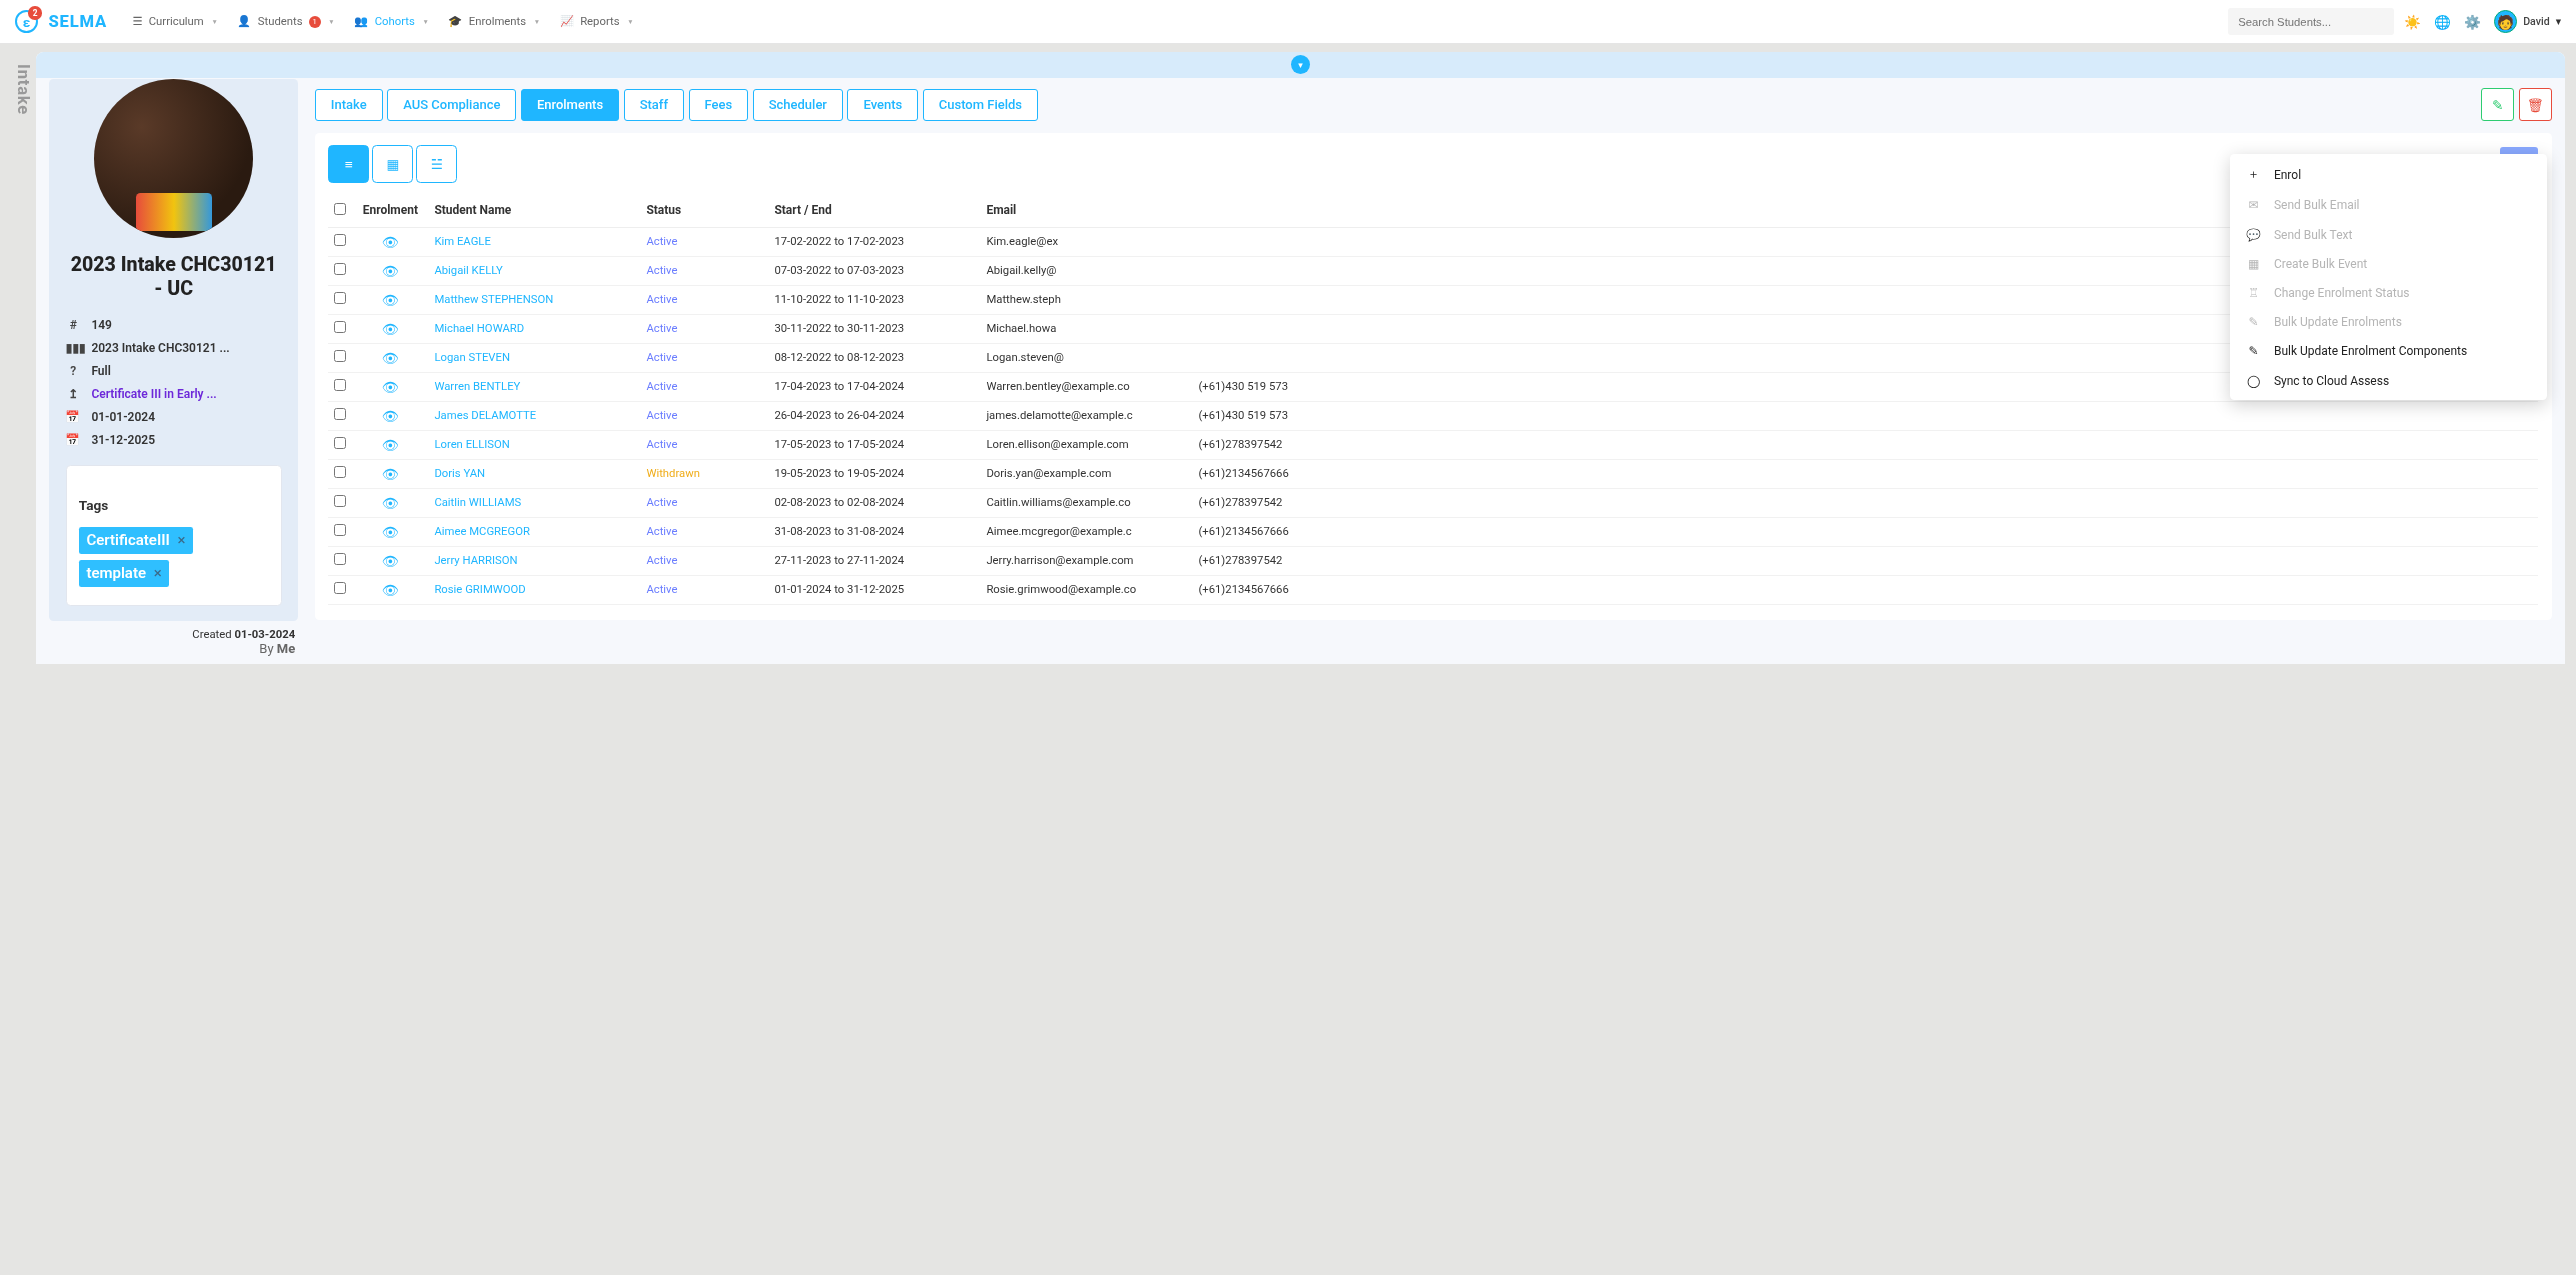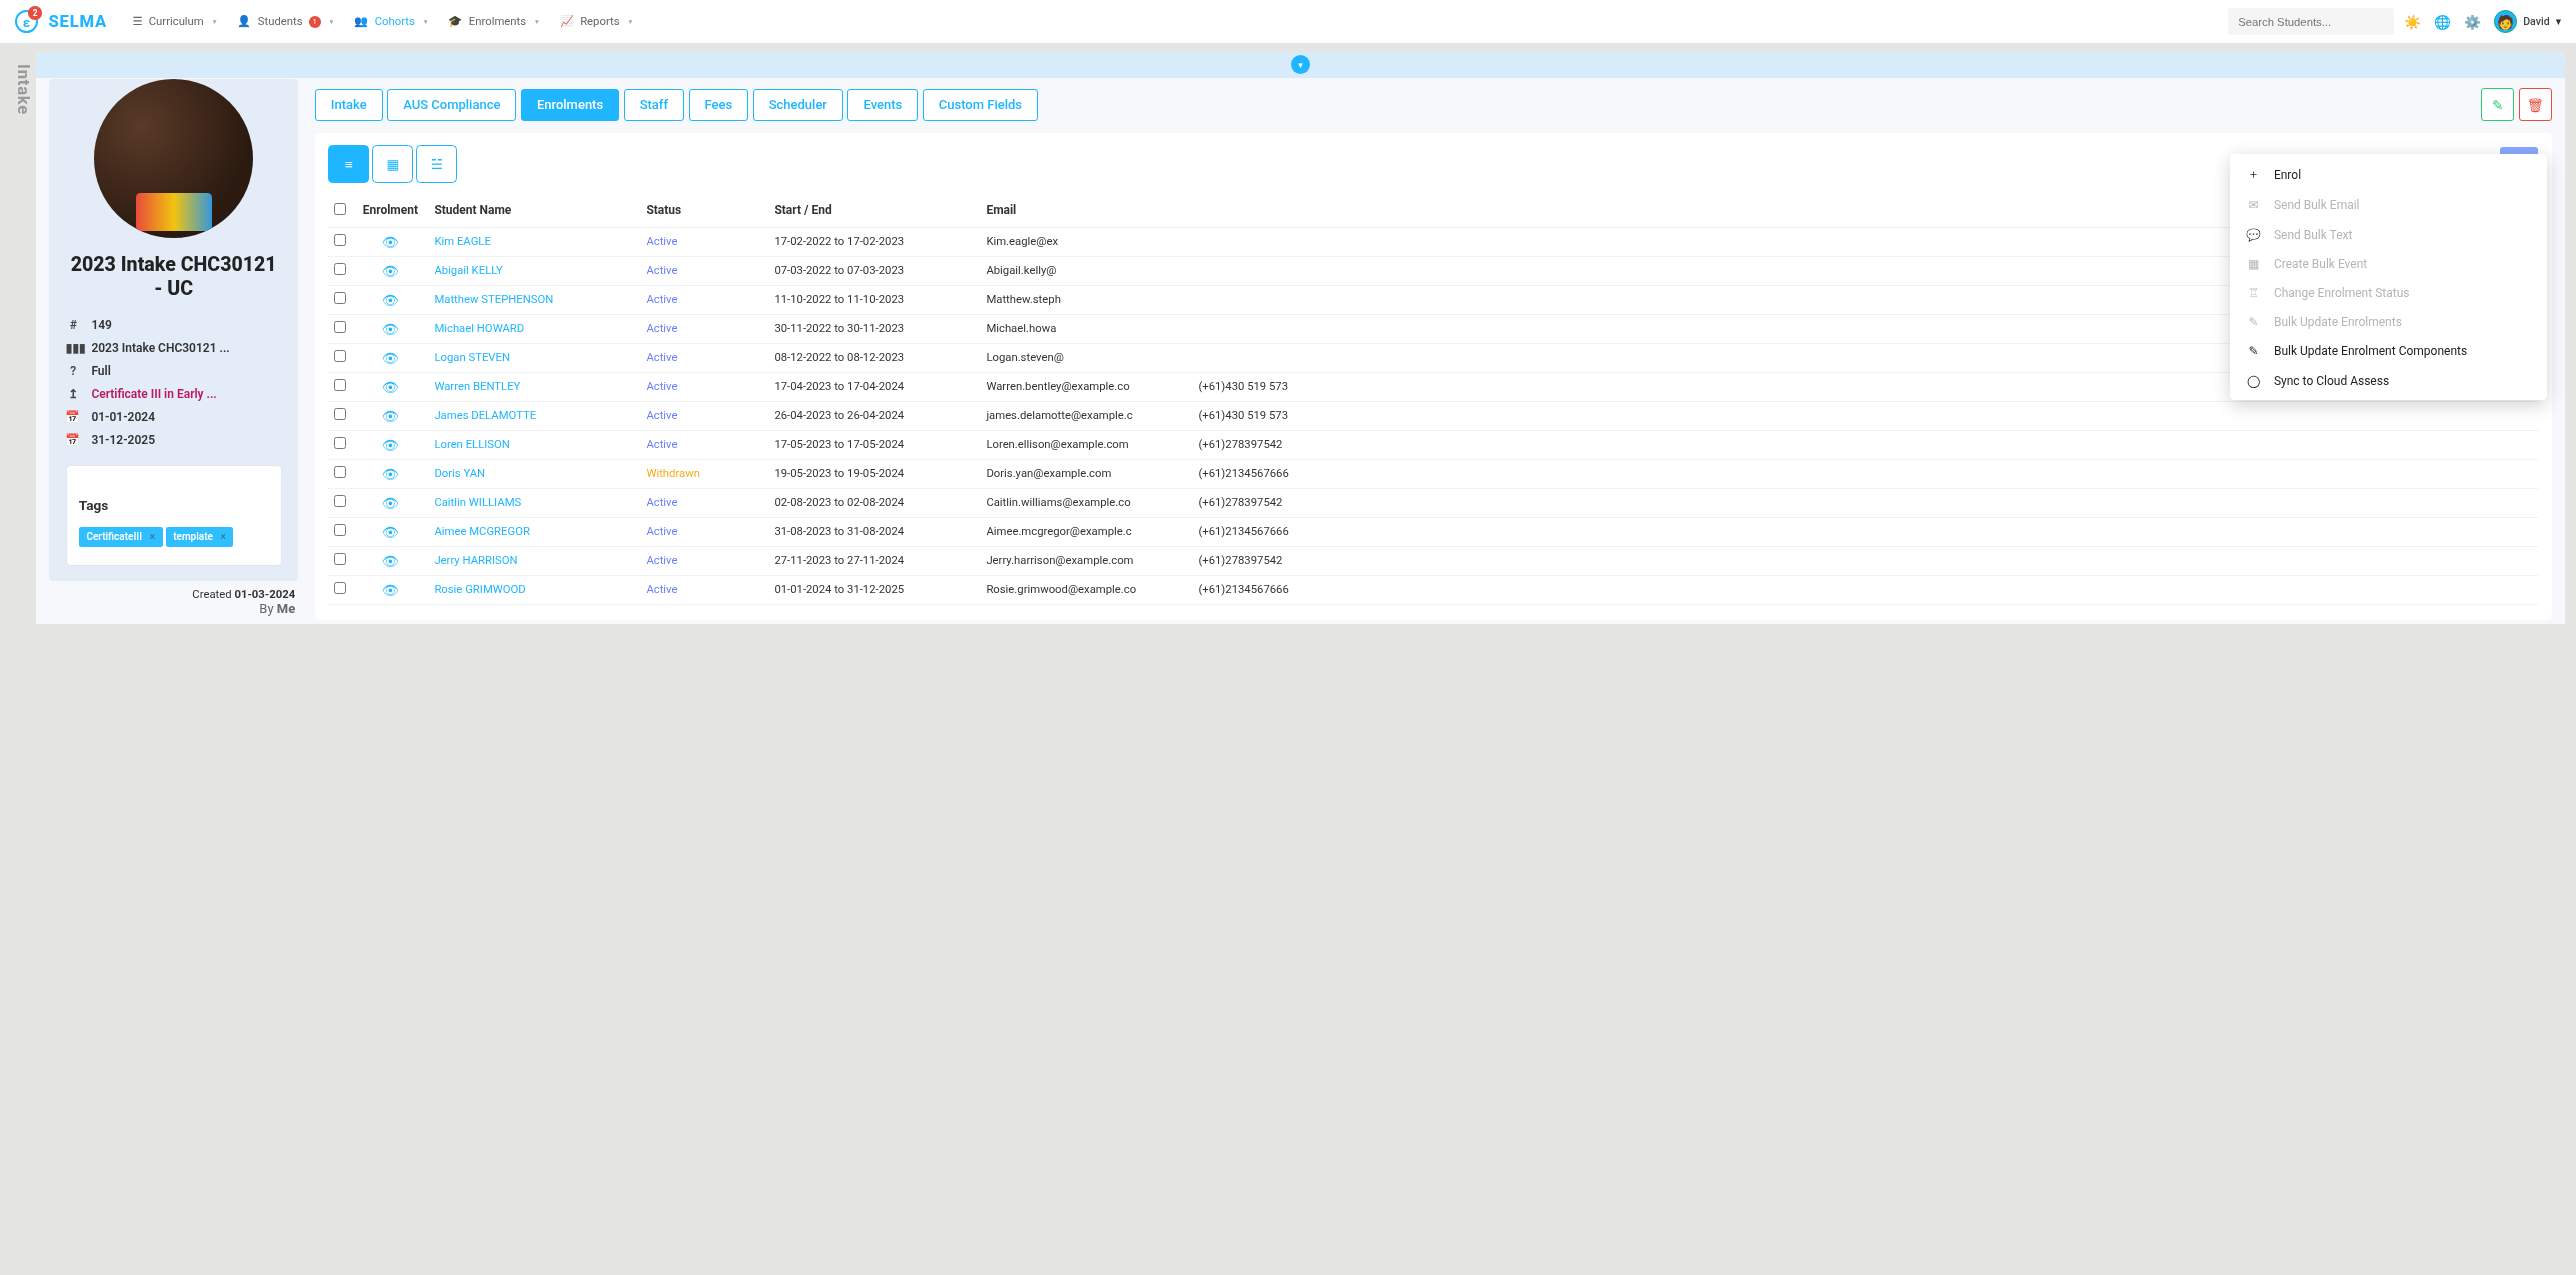--- a/index.html
+++ b/index.html
@@ -92,26 +92,26 @@
     margin-top:-9px;
   }
   .intake-img::after {
     content:""; position:absolute; bottom:7.6px; left:50%; transform:translateX(-50%);
     width:76px;height:38px;background:linear-gradient(90deg,#e74c3c,#f1c40f,#3498db);
     border-radius:4.5px;
   }
   .intake-title { font-size:19.6px; font-weight:800; color:#222; margin:15px 0 13.6px 0; line-height:1.2; }
   .side-row { display:flex; align-items:center; gap:10.6px; padding:4.5px 0; text-align:left; color:#333; font-weight:600; font-size:12px; }
   .side-row .ic { width:15px; text-align:center; color:#444; }
-  .side-row.link span:last-child { color:#be185d; }
+  .side-row.link span:last-child { color:#6d28d9; }
   .side-row .trunc { white-space:nowrap; overflow:hidden; text-overflow:ellipsis; max-width:181px; }
 
   .tags-box { background:#fff; border:0.8px solid #e2e6ee; border-radius:4.5px; padding:10.6px 12px 15px 12px; margin-top:13.6px; text-align:left; }
   .tags-box h4 { font-size:13.6px; font-weight:700; margin-bottom:10.6px;margin-top:20px; }
-  .tag { display:inline-flex; align-items:center; gap:7.6px; background:#2fbfff; color:#fff; padding:4.5px 7.6px; border-radius:2.3px; margin:3px 3px 3px 0; font-size:10px; font-weight:600; }
+  .tag { display:inline-flex; align-items:center; gap:7.6px; background:#2fbfff; color:#fff; padding:4.5px 7.6px; border-radius:2.3px; margin:3px 3px 3px 0; font-size:15px; font-weight:600; }
   .tag .x { color:#3a6a8a; font-weight:400; cursor:pointer; }
 
   .created { text-align:right; padding:7.6px 3px; font-size:11.3px; color:#333; }
   .created .by { font-size:13px; color:#666; }
 
   
   .main { flex:1; min-width:0; }
   .tabs { display:flex; gap:4.5px; margin-bottom:12px; align-items:center; }
   .tab {
     border:0.8px solid #1fb6ff; color:#1fb6ff; background:#fff;

